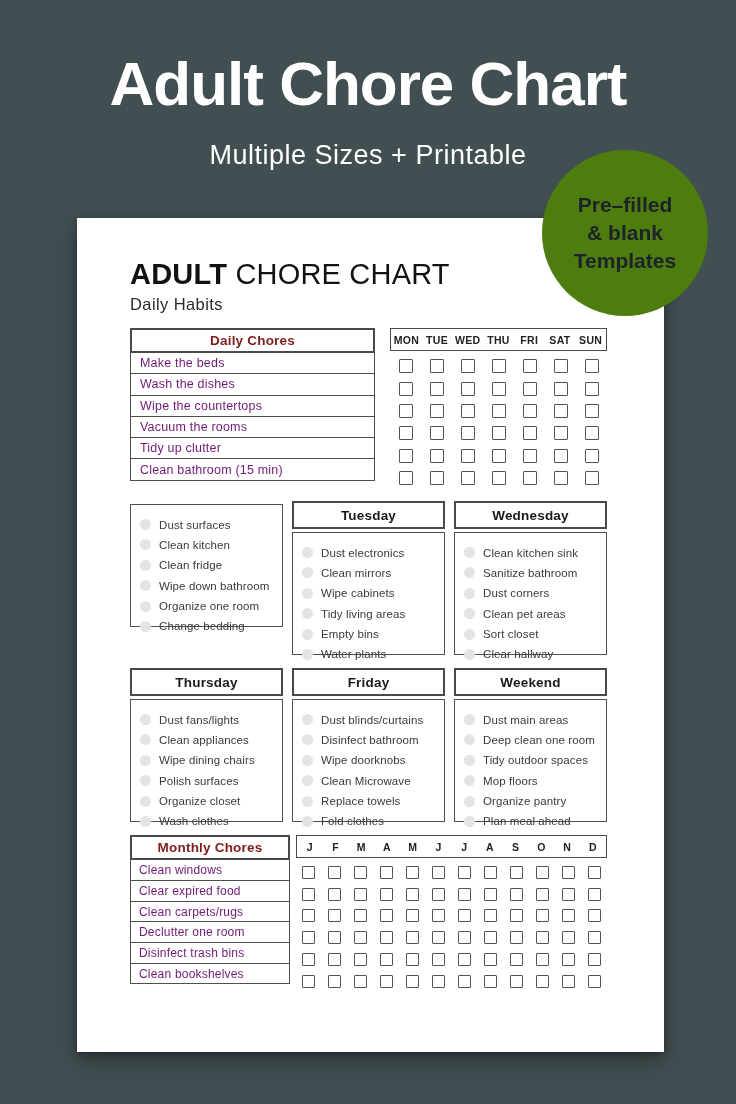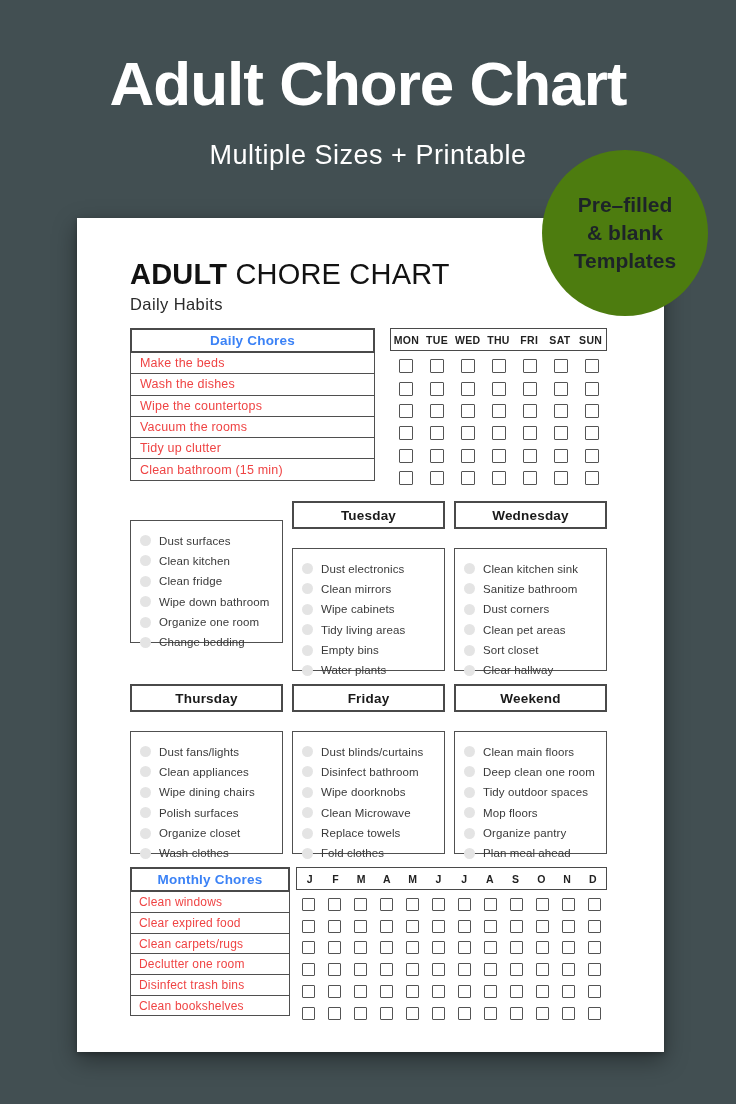--- a/index.html
+++ b/index.html
@@ -41,27 +41,27 @@
   .paper-inner { position:absolute; left:53px; top:0; width:477px; }
   .paper-title { margin-top:40px; font-size:29px; color:#121212; letter-spacing:0.2px; }
   .paper-title .t-bold { font-weight:800;margin-top:16px; }
   .paper-title .t-reg { font-weight:400; }
   .paper-sub { font-size:16.5px; color:#2a2a2a; margin-top:4px; letter-spacing:0.4px; }
 
   
   .table-head {
     border:2px solid #4a4a4a; height:25px;
     display:flex; align-items:center; justify-content:center;
-    font-weight:700; font-size:13.5px; color:#3b82f6; letter-spacing:0.2px;
+    font-weight:700; font-size:13.5px; color:#7f1d1d; letter-spacing:0.2px;
     background:#fff; position:relative; z-index:1;
   }
   .chore-row {
     border:1px solid #4f4f4f; margin-top:-1px;
     display:flex; align-items:center; padding-left:9px;
-    font-size:12.5px; color:#ef4444; letter-spacing:0.2px;
+    font-size:12.5px; color:#701a75; letter-spacing:0.2px;
   }
   .checkbox {
     display:block; width:14px; height:14px;
     border:1.5px solid #545454; border-radius:1px; background:#fff;
   }
 
   
   .daily { display:flex; margin-top:14px; }
   .daily-table { width:245px; }
   .daily-table .chore-row { height:22.3px; }
@@ -84,21 +84,21 @@
   .weekly {
     display:grid; grid-template-columns:repeat(3,1fr);
     column-gap:9px; row-gap:13px; margin-top:12px;
   }
   .week-head {
     border:2px solid #4a4a4a; height:28px;
     display:flex; align-items:center; justify-content:center;
     font-weight:700; font-size:13.5px; color:#1a1a1a; letter-spacing:0.2px;
   }
   .week-body {
-    border:1.5px solid #505050; margin-top:19px; height:123px;
+    border:1.5px solid #505050; margin-top:3px; height:123px;
     padding:9px 8px 0 9px;
   }
   .w-item { display:flex; align-items:center; height:20.4px; }
   .w-item .label { font-size:11.5px; color:#3a3a3a; letter-spacing:0.1px; white-space:nowrap; }
   .bullet {
     width:11px; height:11px; border-radius:50%;
     background:#e4e4e4; margin-right:8px; flex:none;
   }
 
   
@@ -413,21 +413,21 @@
               </div>
             </div>
         </div>
 
         <div>
           <div class="week-head">Weekend</div>
           <div class="week-body">
 
               <div class="w-item">
                 <span class="bullet"></span>
-                <span class="label">Clean main floors</span>
+                <span class="label">Dust main areas</span>
               </div>
 
               <div class="w-item">
                 <span class="bullet"></span>
                 <span class="label">Deep clean one room</span>
               </div>
 
               <div class="w-item">
                 <span class="bullet"></span>
                 <span class="label">Tidy outdoor spaces</span>

